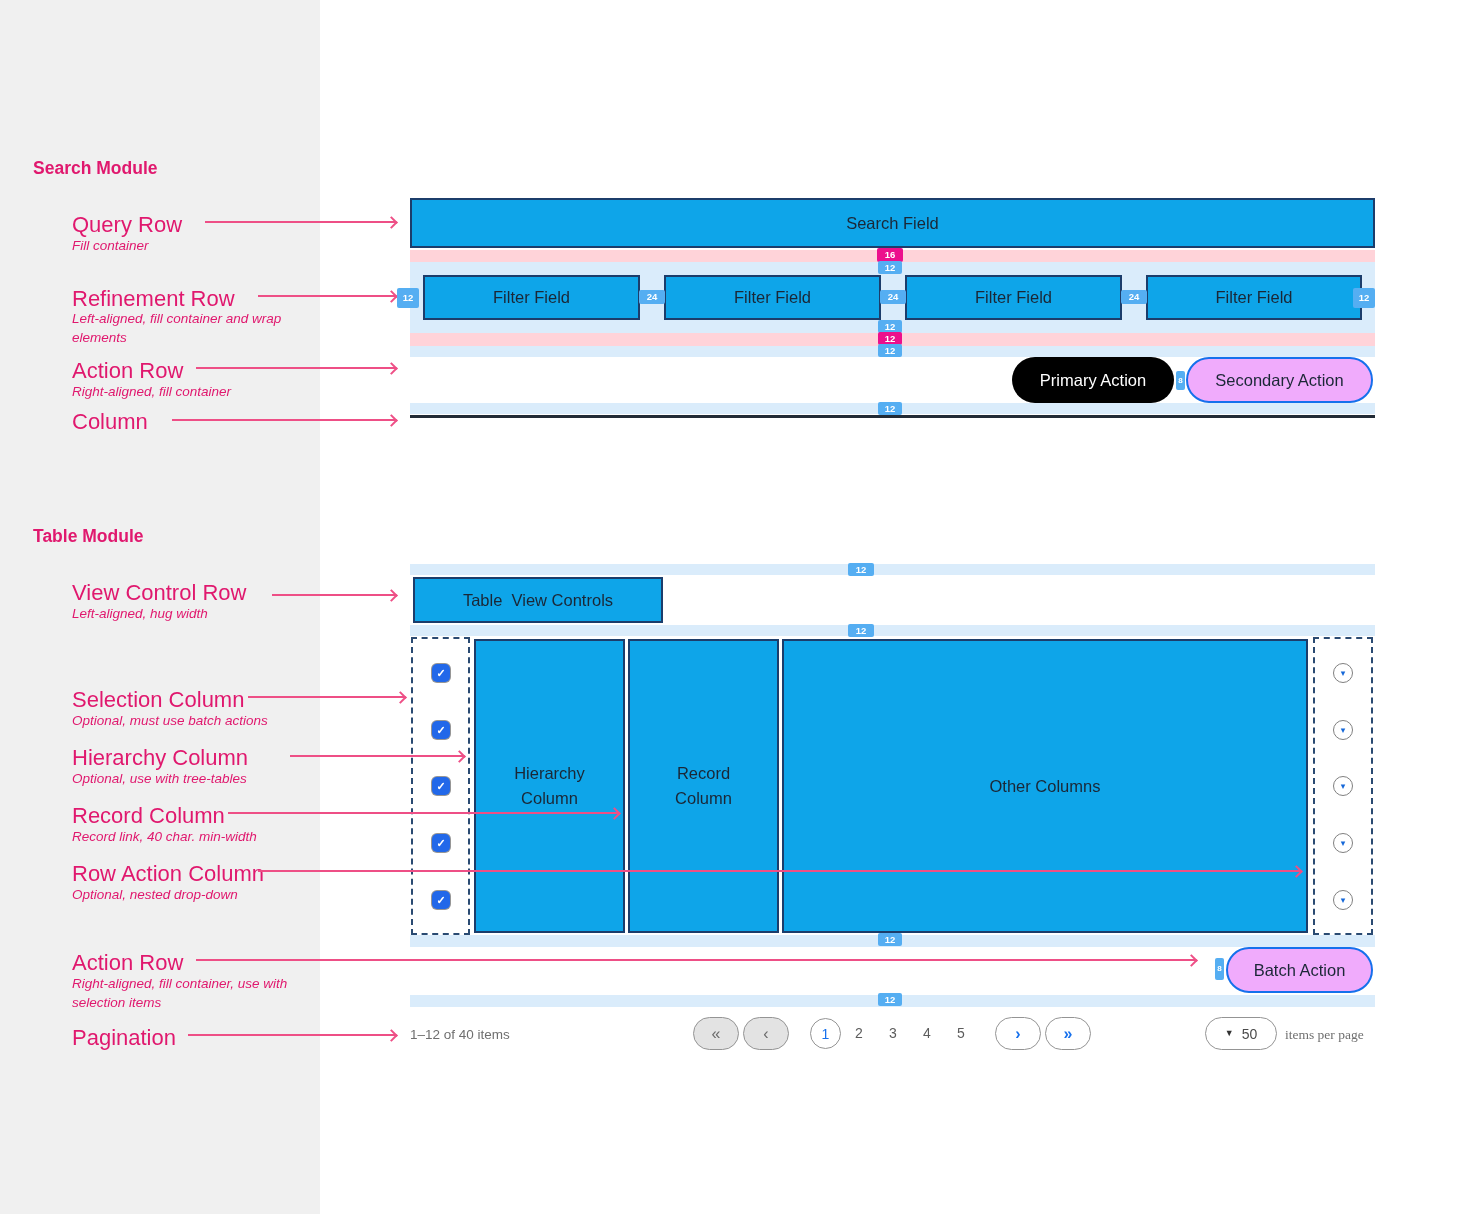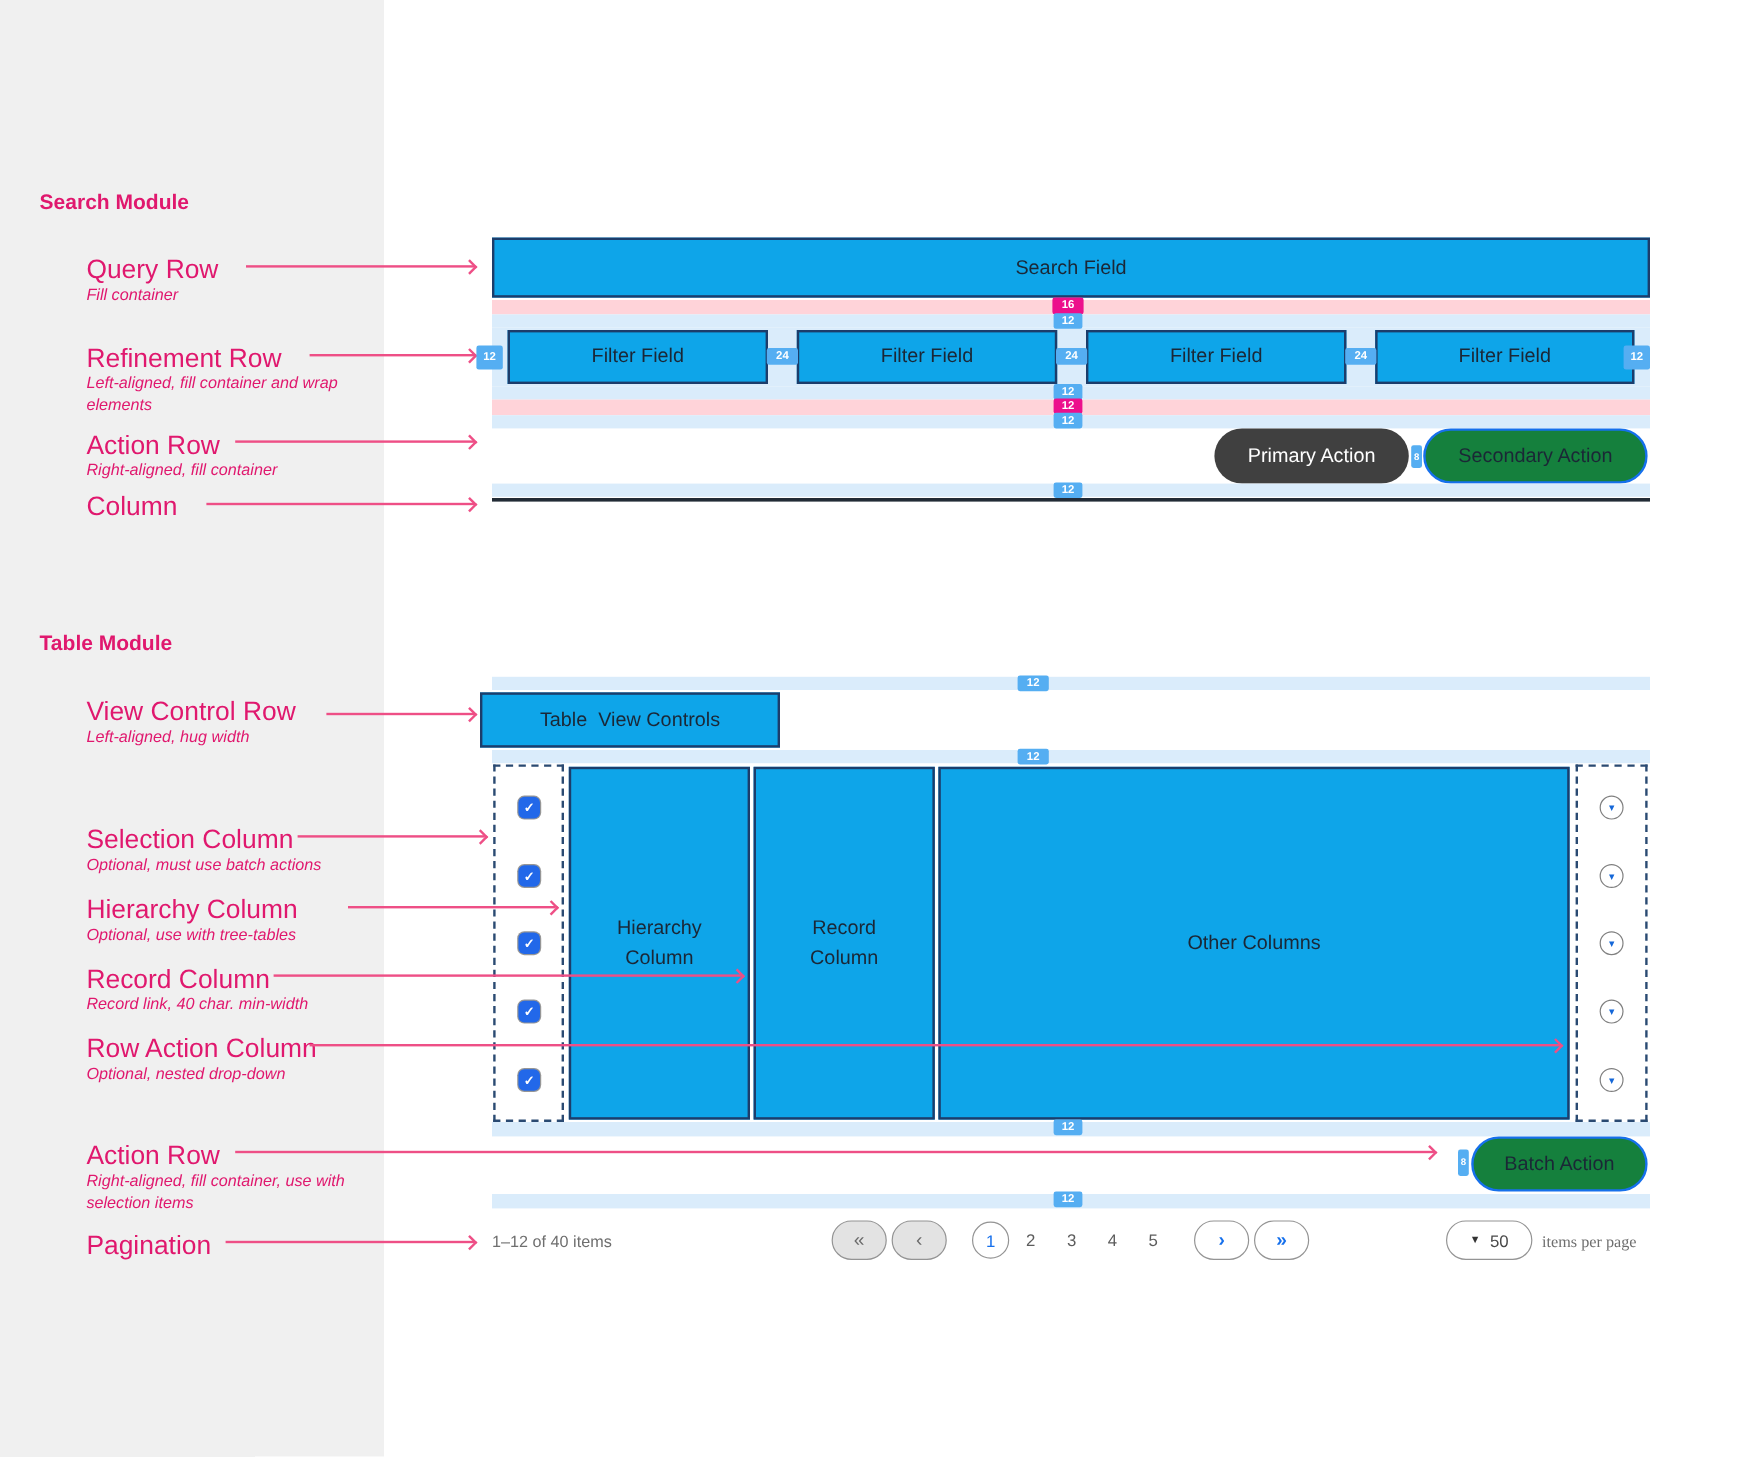--- a/index.html
+++ b/index.html
@@ -25,22 +25,22 @@
         font-size:9.5px;font-weight:bold;border-radius:2px;line-height:1;}
   .chip-b{background:#55aef2;}
   .chip-m{background:#ec0f8c;}
 
   
   .navybox{background:#0ea5e9;border:2px solid #1c3d6b;display:flex;align-items:center;
            justify-content:center;font-size:16.5px;color:#1b2736;text-align:center;}
   .dashedbox{background:#fff;border:2px dashed #2a4a72;}
   .pill{border-radius:999px;display:flex;align-items:center;justify-content:center;
         font-size:16.5px;}
-  .pill-primary{background:#404040;color:#ffffff;border:none;}
-  .pill-secondary{background:#15803d;color:#1b2736;border:2px solid #1670ec;}
+  .pill-primary{background:#000000;color:#ffffff;border:none;}
+  .pill-secondary{background:#f0abfc;color:#1b2736;border:2px solid #1670ec;}
   .divider{background:#222b36;}
 
   .checkbox{width:18px;height:18px;border-radius:5px;background:#2268e9;color:#fff;
             display:flex;align-items:center;justify-content:center;font-size:11px;
             font-weight:bold;box-shadow:0 0 0 1px rgba(45,45,45,0.5);}
   .rowicon{width:20px;height:20px;border-radius:50%;border:1.5px solid #808080;background:#fff;
            display:flex;align-items:center;justify-content:center;}
   .rowicon span{color:#1567d8;font-size:9px;line-height:1;}
 
   
@@ -153,21 +153,21 @@
     <span>Secondary Action</span>
   </div>
 
   <div class="abs band-b" style="left:410px;top:403px;width:965px;height:11px;"></div>
   <div class="abs chip chip-b" style="left:878px;top:402px;width:24px;height:13px;z-index:2;">12</div>
   <div class="abs divider" style="left:410px;top:415px;width:965px;height:3px;"></div>
 
   <div class="abs band-b" style="left:410px;top:564px;width:965px;height:11px;"></div>
   <div class="abs chip chip-b" style="left:848px;top:563px;width:26px;height:13px;z-index:2;">12</div>
 
-  <div class="abs navybox" style="left:400px;top:577px;width:250px;height:46px;">
+  <div class="abs navybox" style="left:413px;top:577px;width:250px;height:46px;">
     <span>Table &nbsp;View Controls</span>
   </div>
 
   <div class="abs band-b" style="left:410px;top:625px;width:965px;height:11px;"></div>
   <div class="abs chip chip-b" style="left:848px;top:624px;width:26px;height:13px;z-index:2;">12</div>
 
   <div class="abs dashedbox" style="left:411px;top:637px;width:59px;height:298px;"></div>
   <div class="abs checkbox" style="left:432px;top:664px;">
       <span>✓</span>
     </div>

